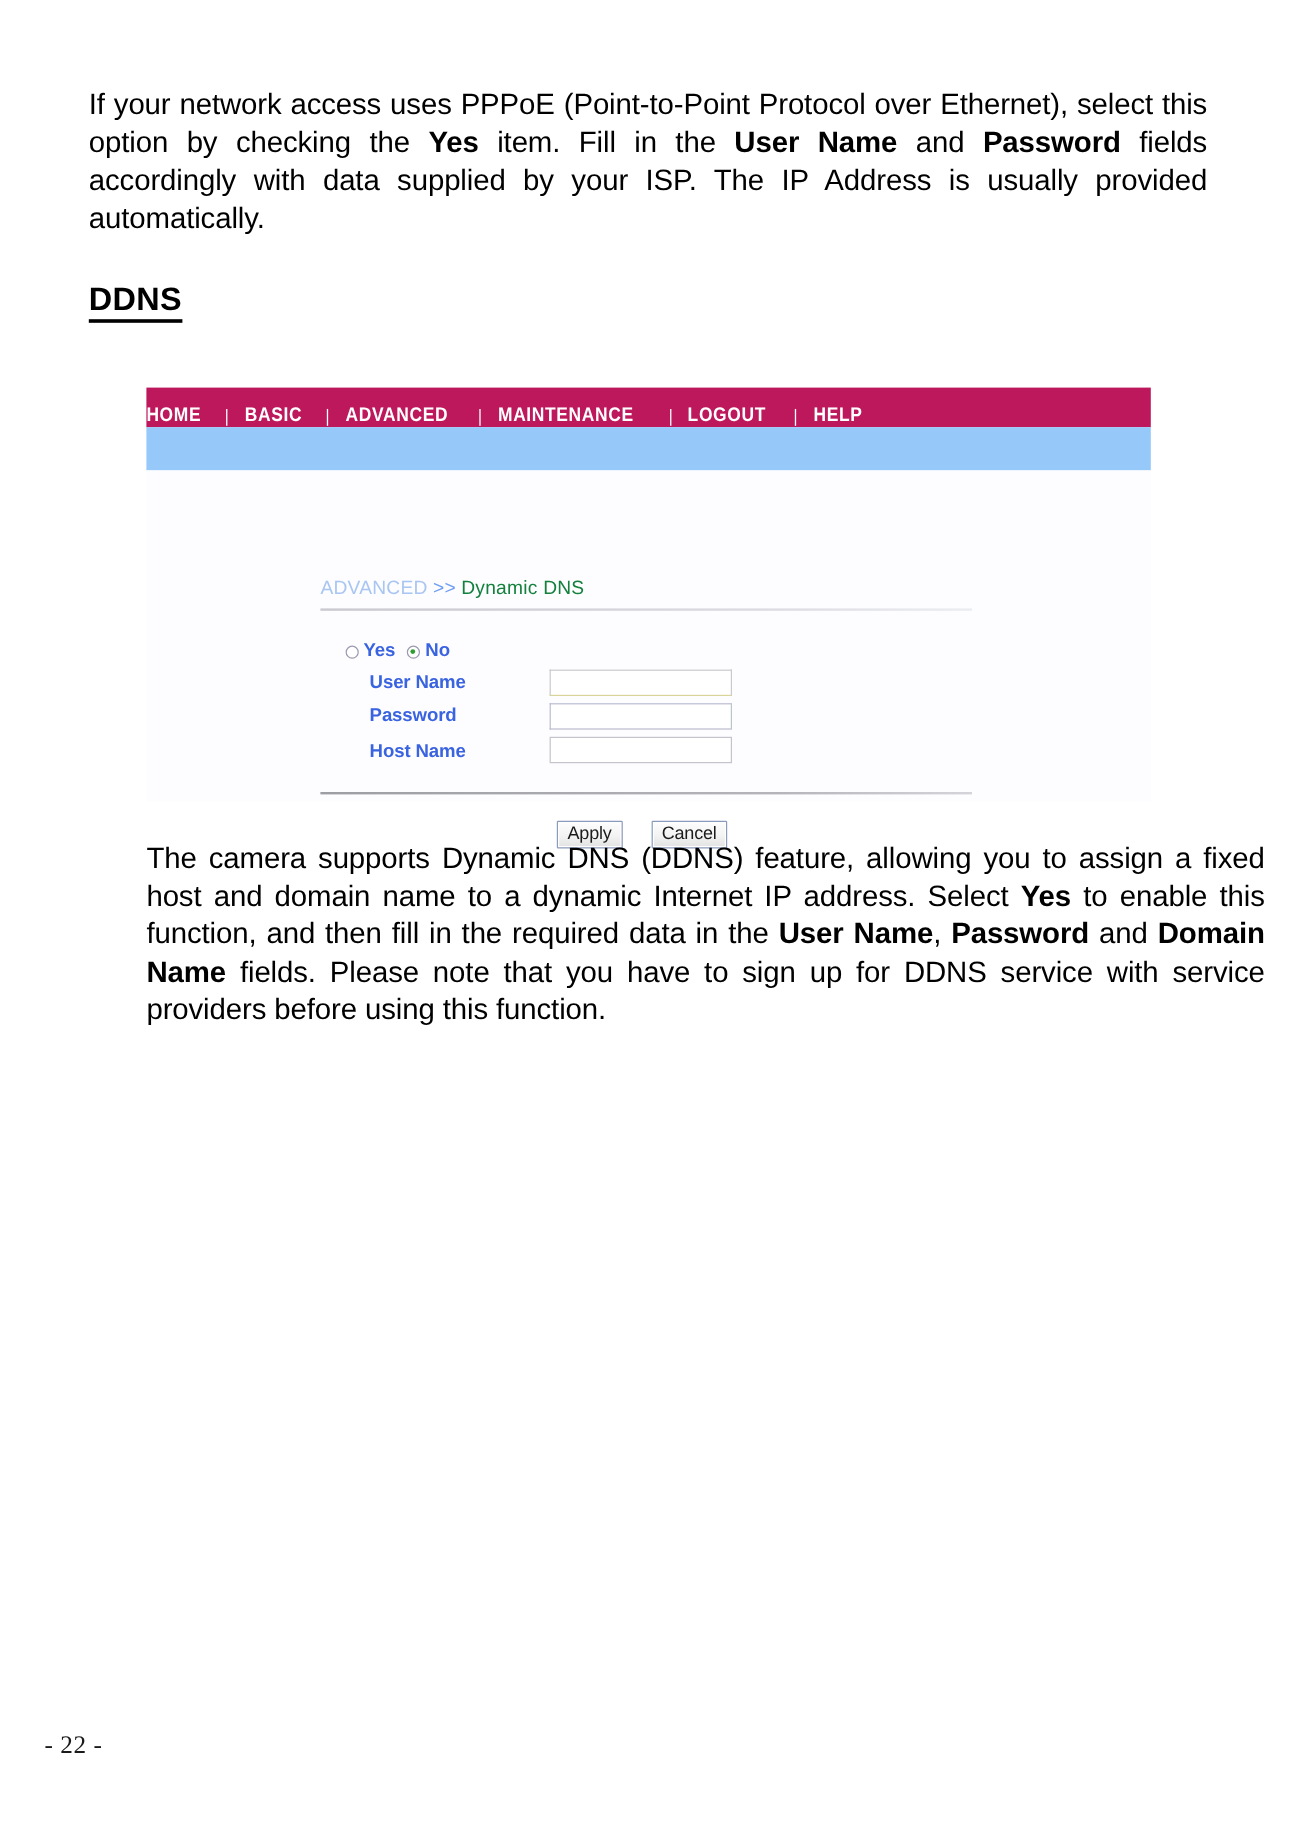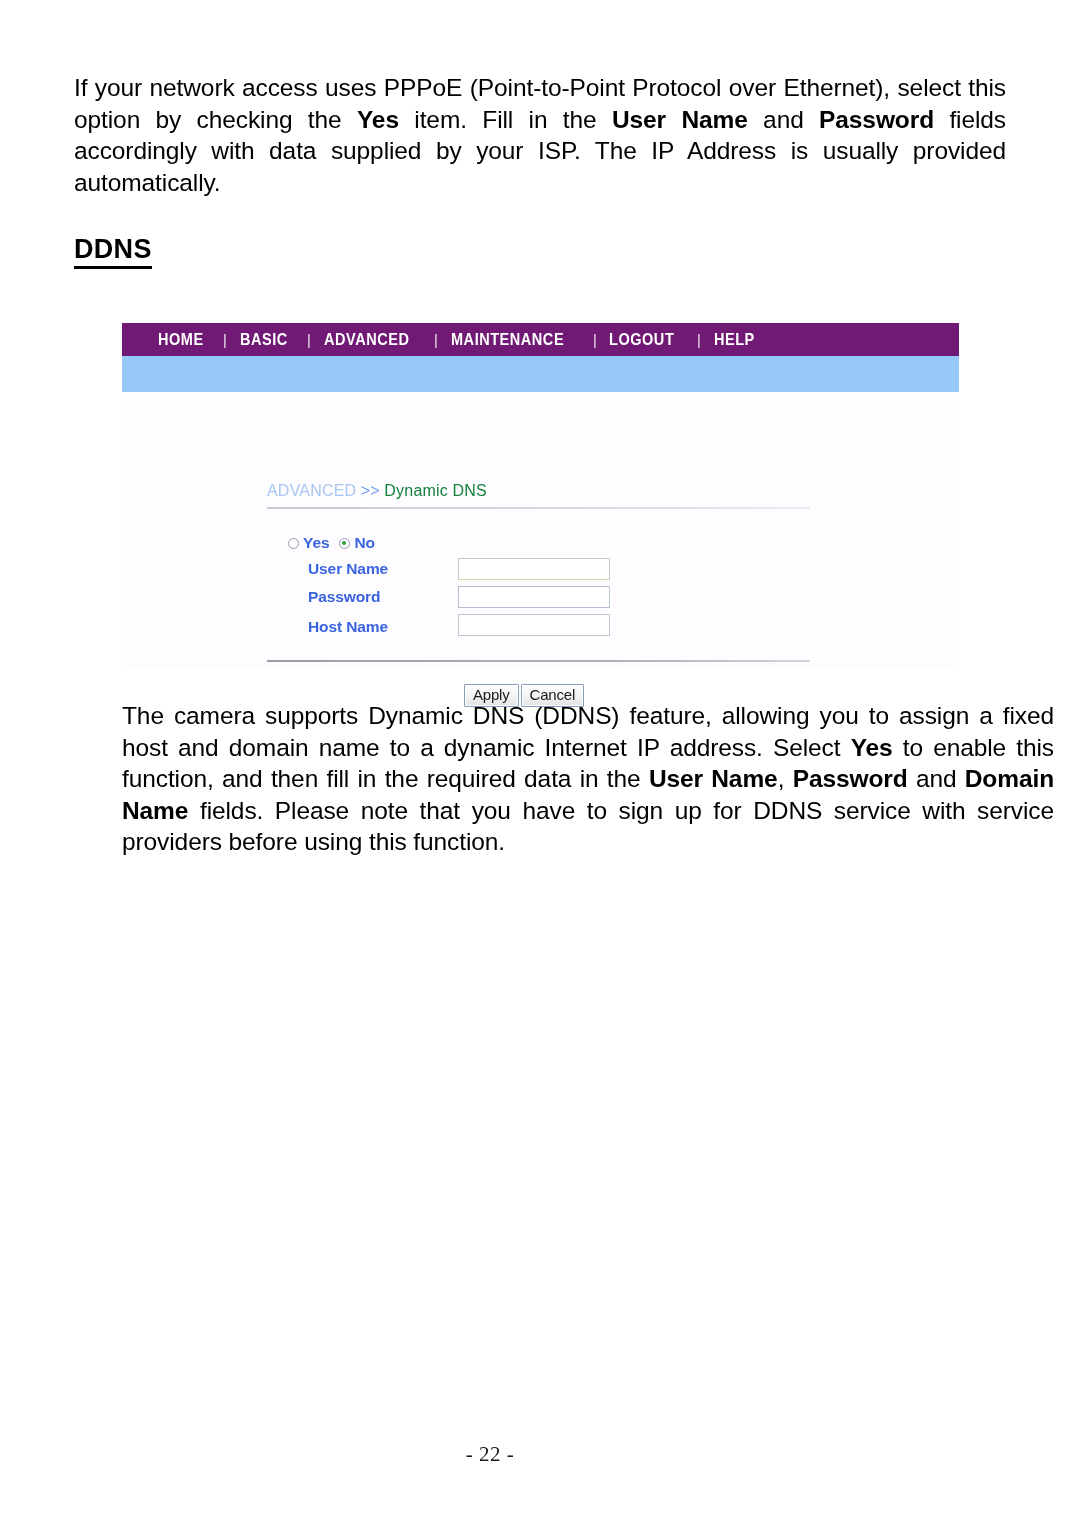--- a/index.html
+++ b/index.html
@@ -71,24 +71,23 @@
     position: absolute;
     left: 122px;
     top: 323px;
     width: 837px;
     height: 345px;
     background: #fdfdff;
   }
 
   .shot-nav {
     height: 33px;
-    background: #701a75;
+    background: #be185d;
     display: flex;
-    align-items: center;
-    padding-left: 36px;
+    align-items: flex-end;
     box-sizing: border-box;
   }
   .nav-item {
     color: #ffffff;
     font-size: 16.5px;
     font-weight: bold;
     font-family: "Liberation Sans", sans-serif;
     letter-spacing: 0.6px;
     transform: scaleX(0.88);
     transform-origin: left center;
@@ -203,21 +202,21 @@
     width: 543px;
     height: 2px;
     background: linear-gradient(to right, #9d9da4, #b4b4ba 70%, #d4d4da);
   }
 
   .btn-row {
     position: absolute;
     left: 342px;
     top: 292px;
     display: flex;
-    gap: 2px;
+    gap: 24px;
   }
   .ui-btn {
     font-family: "Liberation Sans", sans-serif;
     font-size: 15px;
     color: #1a1a1a;
     background: linear-gradient(to bottom, #fdfdfd 0%, #f3f3f3 55%, #e2e2e2 100%);
     border: 1px solid #8a9bbd;
     border-radius: 1px;
     padding: 1px 8px 2px 8px;
     box-shadow: inset 0 0 0 1px #ffffff;
@@ -225,25 +224,26 @@
     letter-spacing: -0.2px;
     cursor: pointer;
   }
 
   
   .footer {
     position: absolute;
     left: 0;
     top: 1442px;
     width: 980px;
-    text-align: center;
+    text-align: left;
     font-family: "Liberation Serif", serif;
     font-size: 21px;
     color: #1a1a1a;
     letter-spacing: 0.5px;
+    padding-left: 37px;
   }
 </style>
 </head>
 <body>
 
 <div class="page">
 
   <div class="doc-body">
 
     <p class="para"><span>If your network access uses PPPoE (Point-to-Point Protocol over Ethernet), select this option by checking the </span><b>Yes</b><span> item.  Fill in the </span><b>User Name</b><span> and </span><b>Password</b><span> fields accordingly with data supplied by your ISP.  The IP Address is usually provided automatically.</span></p>

